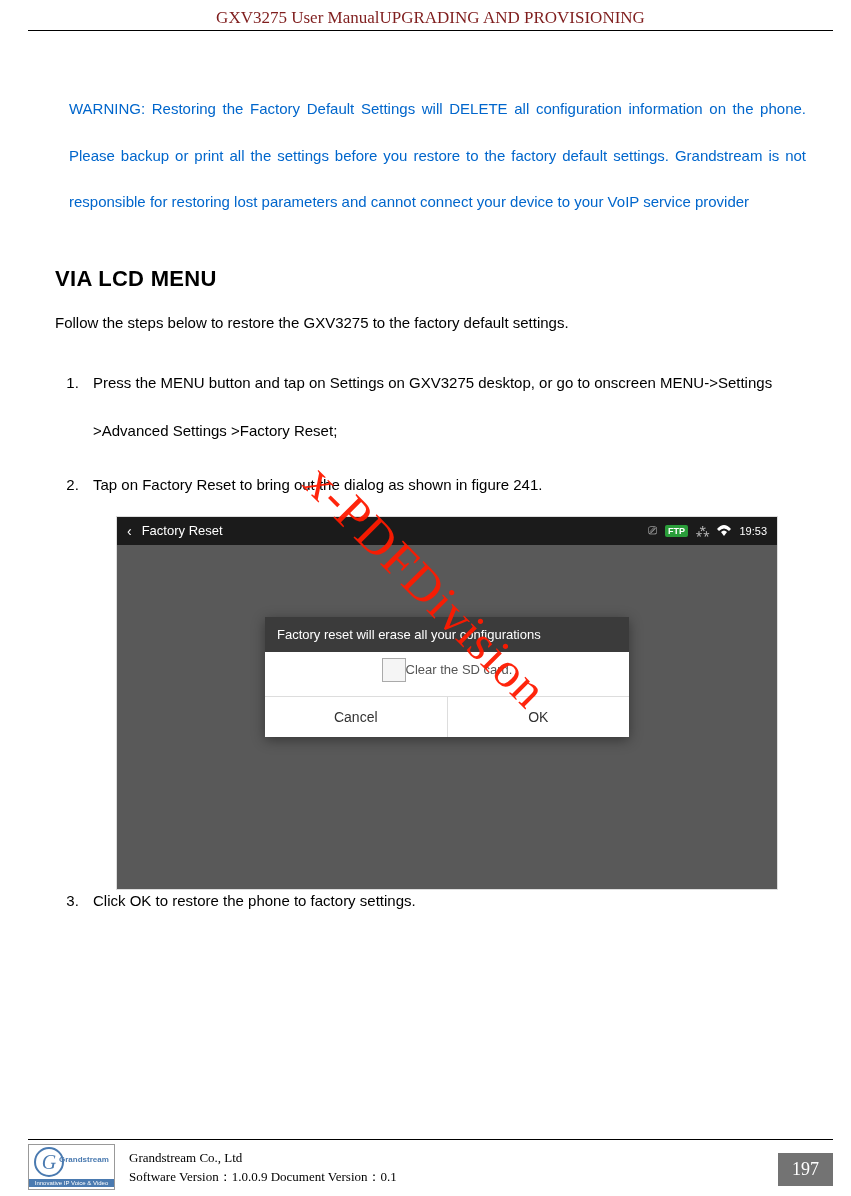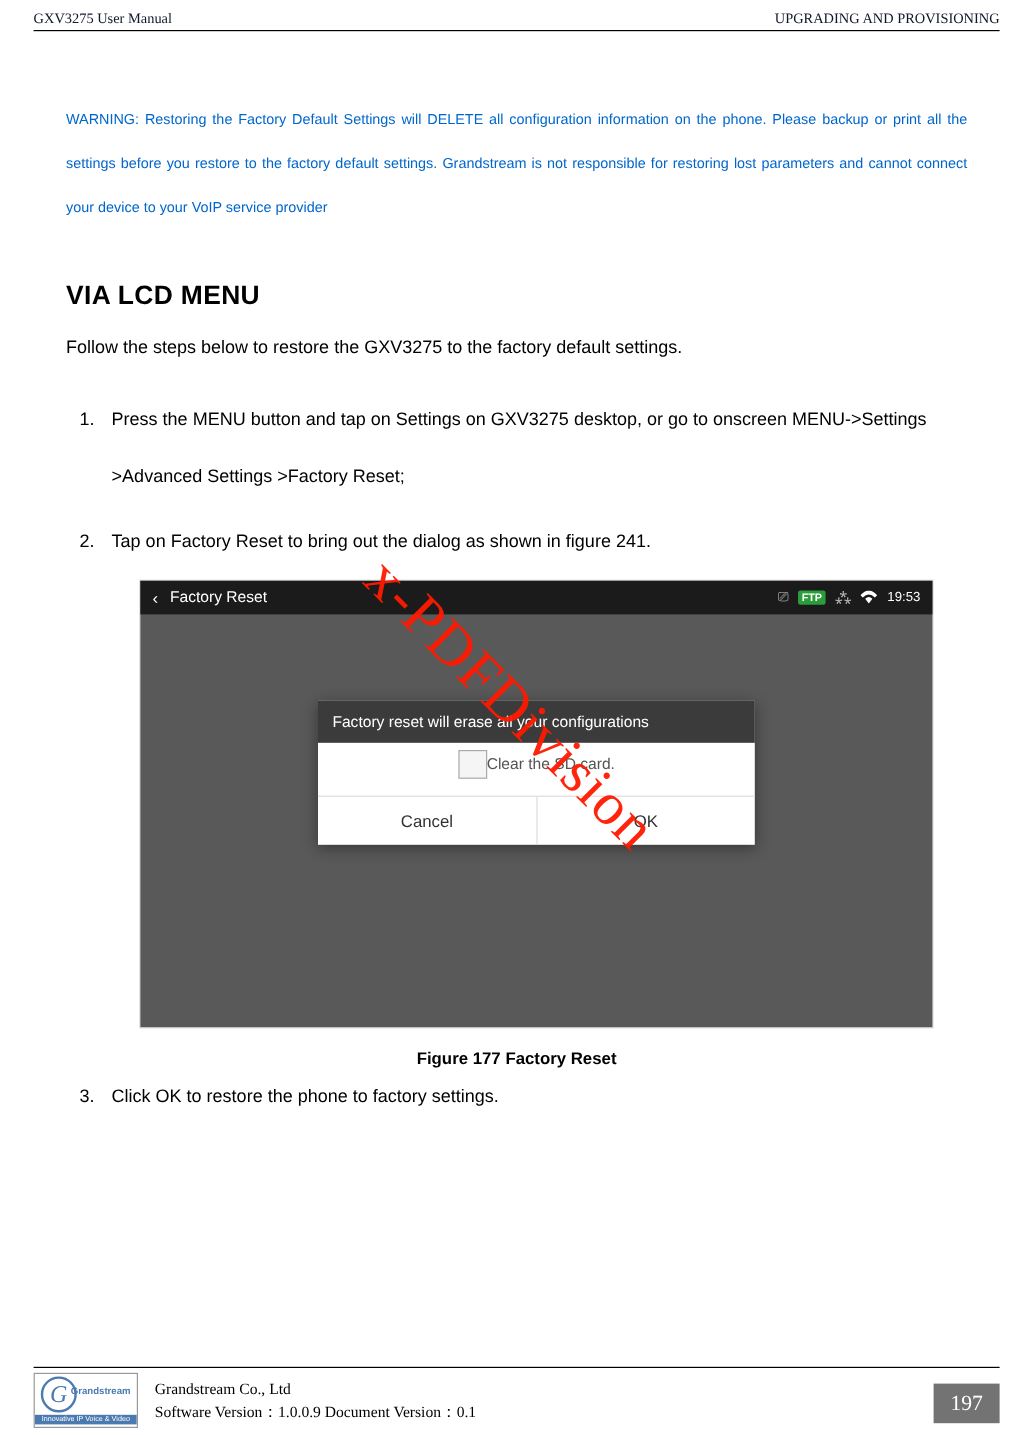--- a/index.html
+++ b/index.html
@@ -13,40 +13,41 @@
     box-sizing: border-box;
   }
   .page {
     padding: 8px 18px 0 28px;
     box-sizing: border-box;
     height: 100%;
     position: relative;
   }
   .topbar {
     display: flex;
-    justify-content: space-between;
+    justify-content: center;
     font-family: "Times New Roman", serif;
-    font-size: 12px;
-    color: #0f172a;
+    font-size: 17px;
+    color: #7f1d1d;
     margin-bottom: 2px;
   }
   .rule {
     border: none;
     border-top: 1px solid #000;
     margin: 2px 0 0 0;
   }
   .content {
     padding: 55px 27px 0 27px;
   }
   .warning {
     color: #0066cc;
-    font-size: 12px;
+    font-size: 15px;
     line-height: 3.1;
     text-align: justify;
     margin-bottom: 40px;
+    margin-left: 14px;
   }
   h2.section {
     font-family: Arial, sans-serif;
     font-weight: 900;
     font-size: 22px;
     margin: 0 0 22px 0;
     color: #000;
     letter-spacing: 0.3px;
   }
   .intro {
@@ -307,21 +308,20 @@
             <span>Clear the SD card.</span>
           </div>
           <div class="dlg-buttons">
             <div>Cancel</div>
             <div>OK</div>
           </div>
         </div>
       </div>
     </div>
 
-    <div class="caption">Figure 177 Factory Reset</div>
 
     <ol class="steps" start="3">
       <li>Click OK to restore the phone to factory settings.</li>
     </ol>
 
   </div>
 
   <div class="watermark">x-PDFDivision</div>
 
   <div class="footer">

